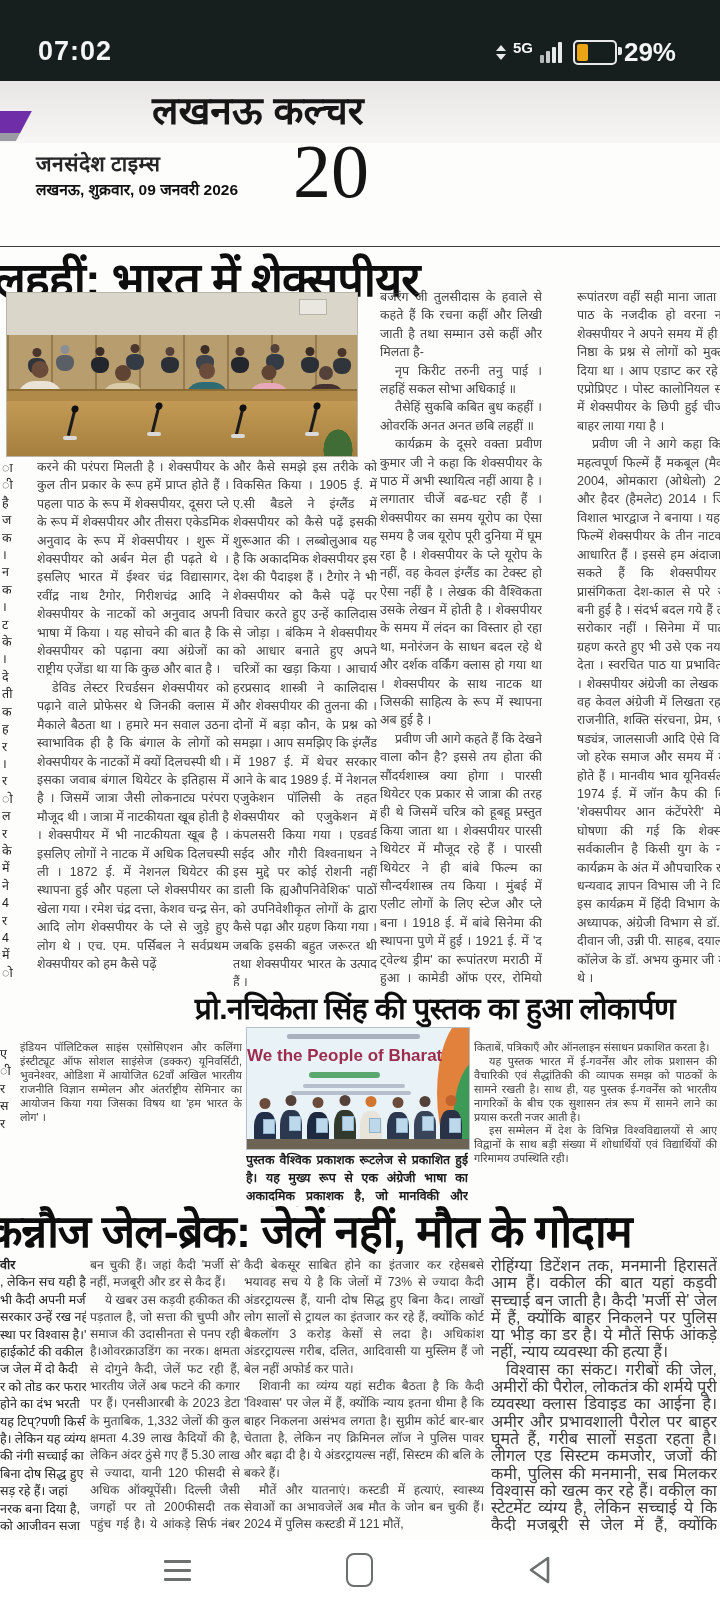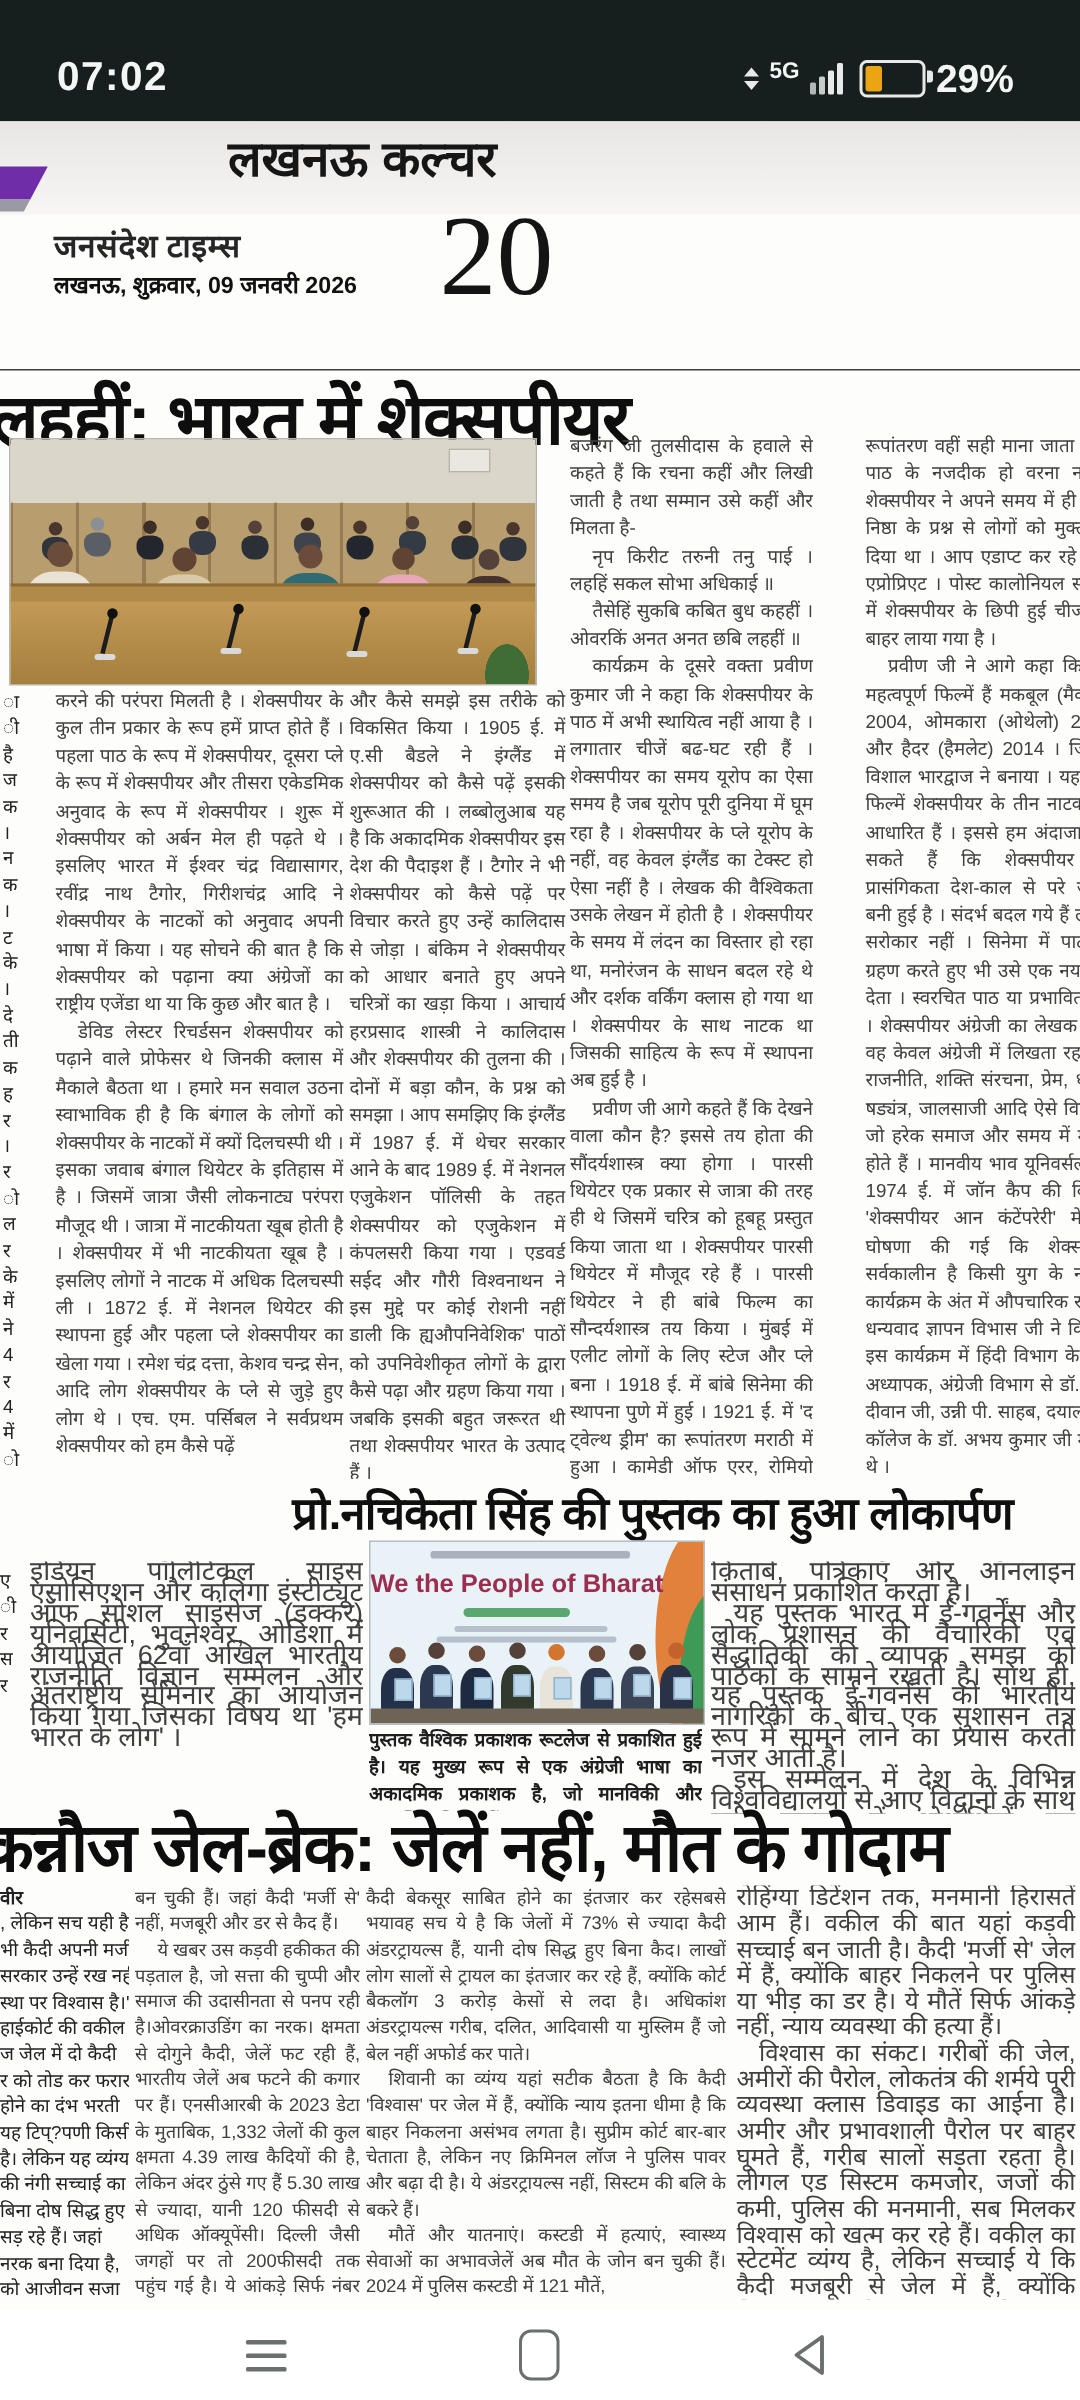--- a/index.html
+++ b/index.html
@@ -22,21 +22,21 @@
   .sb-bars i:nth-child(3){height:16px}
   .sb-bars i:nth-child(4){height:21px}
   .sb-batt{position:relative;width:40px;height:21px;border:2.5px solid #e8eae9;border-radius:5px;margin-left:4px;}
   .sb-batt::after{content:"";position:absolute;right:-7px;top:5px;width:4px;height:8px;background:#e8eae9;border-radius:0 2px 2px 0;}
   .sb-batt i{position:absolute;left:2px;top:2px;bottom:2px;width:11px;background:#eba413;border-radius:2px;}
   .sb-pct{font-size:26px;font-weight:600;}
 
   
   .paper{position:absolute;left:0;top:81px;width:720px;height:1459px;background:#fdfdfc;color:#1d1d1d;}
   .hdr-band{position:absolute;left:0;top:0;width:720px;height:62px;background:linear-gradient(#e7e6e4,#f7f6f4);}
-  .hdr-title{position:absolute;left:152px;top:1px;font-size:33px;font-weight:800;color:#161616;letter-spacing:0;}
+  .hdr-title{position:absolute;left:152px;top:1px;font-size:39px;font-weight:800;color:#161616;letter-spacing:0;}
   .logo-shard{position:absolute;left:-8px;top:30px;width:34px;height:22px;background:#6f2da8;transform:skewX(-28deg);}
   .logo-shard2{position:absolute;left:-4px;top:52px;width:22px;height:8px;background:#9a9aa2;transform:skewX(-28deg);}
 
   .mast-name{position:absolute;left:36px;top:68px;font-size:21px;font-weight:800;
              font-family:"Liberation Serif","DejaVu Serif",serif;color:#262626;letter-spacing:.5px;}
   .mast-date{position:absolute;left:36px;top:97px;font-size:15.5px;font-weight:700;color:#111;}
   .mast-pageno{position:absolute;left:293px;top:52px;font-size:76px;font-weight:500;
                font-family:"Liberation Serif","DejaVu Serif",serif;color:#141414;line-height:1;}
   .rule{position:absolute;left:0;top:165px;width:720px;height:0;border-top:1.6px solid #3c3c3c;}
 
@@ -63,21 +63,21 @@
   .person .head{position:absolute;left:50%;transform:translateX(-50%);top:0;border-radius:50%;background:#5f4434;}
   .person .torso{position:absolute;left:0;bottom:0;width:100%;border-radius:40% 40% 8px 8px;}
   .mic{position:absolute;width:2.5px;height:26px;background:#1c1c1c;transform:rotate(14deg);}
   .mic::after{content:"";position:absolute;top:-5px;left:-2px;width:7px;height:7px;border-radius:50%;background:#111;}
   .micbase{position:absolute;width:14px;height:4px;background:#d9d9d9;border-radius:2px;}
   .plant{position:absolute;right:2px;bottom:0;width:34px;height:30px;background:radial-gradient(ellipse at 50% 80%,#3f6d35 0 60%,transparent 61%);}
 
   
   .headline2{position:absolute;left:150px;top:906px;width:570px;text-align:center;font-size:30px;
              font-weight:800;color:#0f0f0f;letter-spacing:-.5px;white-space:nowrap;}
-  .col-a2{font-size:18px;line-height:13.9px;}
+  .col-a2{font-size:11px;line-height:13.9px;}
   .photo2{position:absolute;left:246px;top:946px;width:222px;height:121px;overflow:hidden;
           background:#e9f2f6;border:1px solid #b5bec4;}
   .p2-ribbon-o{position:absolute;right:-28px;top:-10px;width:60px;height:150px;border-radius:50%;background:#e2813c;}
   .p2-ribbon-g{position:absolute;right:-40px;top:30px;width:56px;height:130px;border-radius:50%;background:#3d9b57;}
   .p2-topline{position:absolute;left:18%;top:6px;width:60%;height:5px;background:#8d95a8;opacity:.7;border-radius:2px;}
   .p2-title{position:absolute;left:0;top:18px;width:88%;text-align:center;font-size:17px;font-weight:800;color:#9c2d4e;}
   .p2-green{position:absolute;left:28%;top:44px;width:32%;height:6px;background:#5aa86f;border-radius:3px;}
   .p2-line{position:absolute;height:4px;background:#9aa4b5;opacity:.65;border-radius:2px;}
   .p2-stage{position:absolute;left:0;bottom:0;width:100%;height:10px;background:#6e6455;}
   .caption{position:absolute;font-size:12.4px;line-height:18px;text-align:justify;font-weight:600;color:#1e1e1e;overflow:hidden;}

